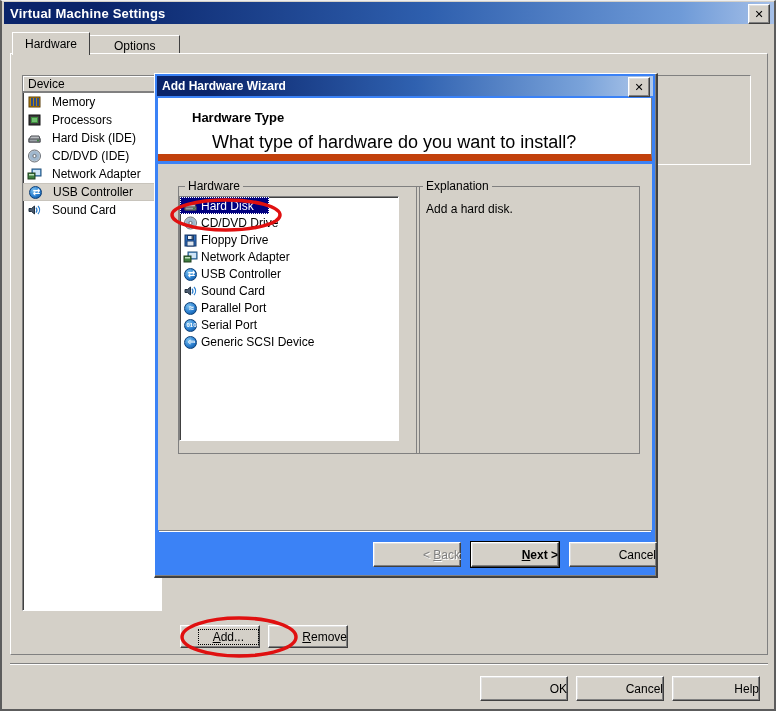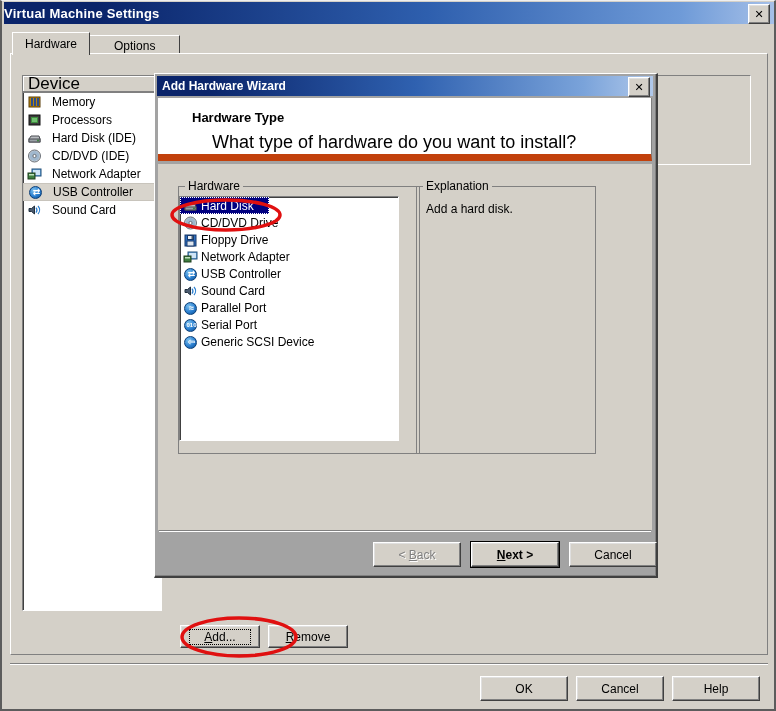--- a/index.html
+++ b/index.html
@@ -10,21 +10,21 @@
     background:#d4d0c8;
     -webkit-font-smoothing:none;
   }
   
   #app{position:absolute;left:0;top:0;width:776px;height:711px;background:#d4d0c8;
        border-left:2px solid #5c5c5c;border-right:2px solid #5c5c5c;
        border-top:1px solid #efefef;border-bottom:2px solid #5c5c5c;box-sizing:border-box;}
   #titlebar{position:absolute;left:2px;top:1px;width:770px;height:22px;
     background:linear-gradient(to right,#0a246a 0%,#0a246a 12%,#2e5fae 55%,#6f9bd8 88%,#a6c0e8 100%);
     display:flex;align-items:center;}
-  #title-text{color:#fff;font-weight:bold;font-size:13px;letter-spacing:.2px;}
+  #title-text{color:#fff;font-weight:bold;font-size:13px;margin-left:6px;letter-spacing:.2px;}
   .sysbtn{width:20px;height:18px;background:#d4d0c8;
     border-top:1px solid #fff;border-left:1px solid #fff;
     border-right:1px solid #404040;border-bottom:1px solid #404040;
     box-shadow:inset -1px -1px 0 #808080, inset 1px 1px 0 #dfdfdf;
     display:flex;align-items:center;justify-content:center;
     font-size:11px;font-weight:bold;color:#000;cursor:default;}
   #close-main{position:absolute;right:4px;top:2px;}
 
   
   #tabstrip{position:absolute;left:10px;top:32px;height:22px;display:flex;align-items:flex-end;}
@@ -38,50 +38,50 @@
     border-right:1px solid #808080;border-bottom:1px solid #808080;box-sizing:border-box;}
 
   
   #devlist{position:absolute;left:20px;top:74px;width:140px;height:536px;background:#fff;
     border-top:1px solid #808080;border-left:1px solid #808080;
     border-right:1px solid #fff;border-bottom:1px solid #fff;
     box-shadow:inset 1px 1px 0 #404040;box-sizing:border-box;overflow:hidden;}
   #devheader{height:17px;background:#d4d0c8;border-right:1px solid #808080;
     border-bottom:1px solid #808080;
     box-shadow:inset -1px -1px 0 #808080, inset 1px 1px 0 #fff;
-    display:flex;align-items:center;padding-left:5px;font-size:17px;color:#000;box-sizing:border-box;}
+    display:flex;align-items:center;padding-left:5px;font-size:12px;color:#000;box-sizing:border-box;}
   .devrow{height:18px;display:flex;align-items:center;padding-left:4px;font-size:12px;color:#000;cursor:default;}
   .devrow.sel{background:#d8d4cc;border:1px solid #c8c4bc;box-sizing:border-box;}
   .devrow .lbl{margin-left:10px;}
 
   
   #rightpanel{position:absolute;left:653px;top:74px;width:96px;height:90px;
     border:1px solid #808080;box-sizing:border-box;background:#d4d0c8;
     border-top-color:#808080;border-left-color:#808080;border-right-color:#fff;border-bottom-color:#fff;}
 
   
   #addremove{position:absolute;left:178px;top:624px;display:flex;gap:8px;}
   .btn{min-width:80px;height:23px;background:#d4d0c8;color:#000;font-size:12px;
-    display:flex;align-items:center;justify-content:center;cursor:default;
+    display:flex;align-items:center;justify-content:flex-end;cursor:default;
     border-top:1px solid #fff;border-left:1px solid #fff;
     border-right:1px solid #404040;border-bottom:1px solid #404040;
     box-shadow:inset -1px -1px 0 #808080, inset 1px 1px 0 #dfdfdf;box-sizing:border-box;}
   .btn .inner{border:1px dotted #000;padding:1px 14px;line-height:12px;}
   .btn.dis{color:#808080;text-shadow:1px 1px 0 #fff;}
   .btn.default{box-shadow:inset -1px -1px 0 #808080, inset 1px 1px 0 #dfdfdf, 0 0 0 1px #000;font-weight:bold;}
   u{text-decoration:underline;}
 
   
   #botsep{position:absolute;left:8px;top:662px;width:758px;height:2px;
     border-top:1px solid #808080;border-bottom:1px solid #fff;box-sizing:border-box;}
   #bottombtns{position:absolute;right:14px;top:675px;display:flex;gap:8px;}
   #bottombtns .btn{width:88px;height:25px;}
 
   
-  #wizard{position:absolute;left:152px;top:72px;width:504px;height:505px;background:#a3a3a3;
+  #wizard{position:absolute;left:152px;top:72px;width:504px;height:505px;background:#3b82f6;
     border-top:1px solid #fff;border-left:1px solid #fff;
     border-right:2px solid #404040;border-bottom:2px solid #404040;
     box-shadow:inset -1px -1px 0 #808080;box-sizing:border-box;}
   #wiztitle{position:absolute;left:2px;top:2px;width:496px;height:20px;
     background:linear-gradient(to right,#0a246a 0%,#0a246a 10%,#2f61b0 52%,#7aa3da 86%,#b0c8ea 100%);
     display:flex;align-items:center;}
   #wiztitle-text{color:#fff;font-weight:bold;font-size:12px;margin-left:5px;}
   #close-wiz{position:absolute;right:3px;top:1px;}
   #wizbanner{position:absolute;left:3px;top:24px;width:494px;height:63px;background:#fff;
     border-right:1px solid #808080;border-bottom:7px solid #c2410c;box-sizing:border-box;}
@@ -90,21 +90,21 @@
   #wizbody{position:absolute;left:3px;top:90px;width:494px;height:366px;background:#d4d0c8;}
   #wizsep{position:absolute;left:4px;top:456px;width:492px;height:2px;
     border-top:1px solid #808080;border-bottom:1px solid #fff;box-sizing:border-box;}
   #wizbtns{position:absolute;left:218px;top:468px;display:flex;gap:10px;}
   #wizbtns .btn{width:88px;height:25px;}
 
   
   .group{position:absolute;border:1px solid #808080;box-sizing:border-box;}
   .group .glabel{position:absolute;top:-8px;left:6px;background:#d4d0c8;padding:0 3px;font-size:12px;color:#000;}
   #hwbox{left:20px;top:22px;width:242px;height:268px;}
-  #explbox{left:258px;top:22px;width:180px;height:268px;}
+  #explbox{left:258px;top:22px;width:224px;height:268px;}
   #hwlist{position:absolute;left:21px;top:32px;width:220px;height:245px;background:#fff;
     border-top:1px solid #808080;border-left:1px solid #808080;
     border-right:1px solid #fff;border-bottom:1px solid #fff;
     box-shadow:inset 1px 1px 0 #404040;box-sizing:border-box;overflow:hidden;}
   .hwrow{height:17px;display:flex;align-items:center;padding-left:3px;font-size:12px;color:#000;cursor:default;}
   .hwrow.sel{background:#000080;color:#fff;outline:1px dotted #fff;outline-offset:-1px;width:86px;}
   .hwrow .lbl{margin-left:3px;}
   #expltext{position:absolute;left:268px;top:38px;font-size:12px;color:#000;}
 
   

